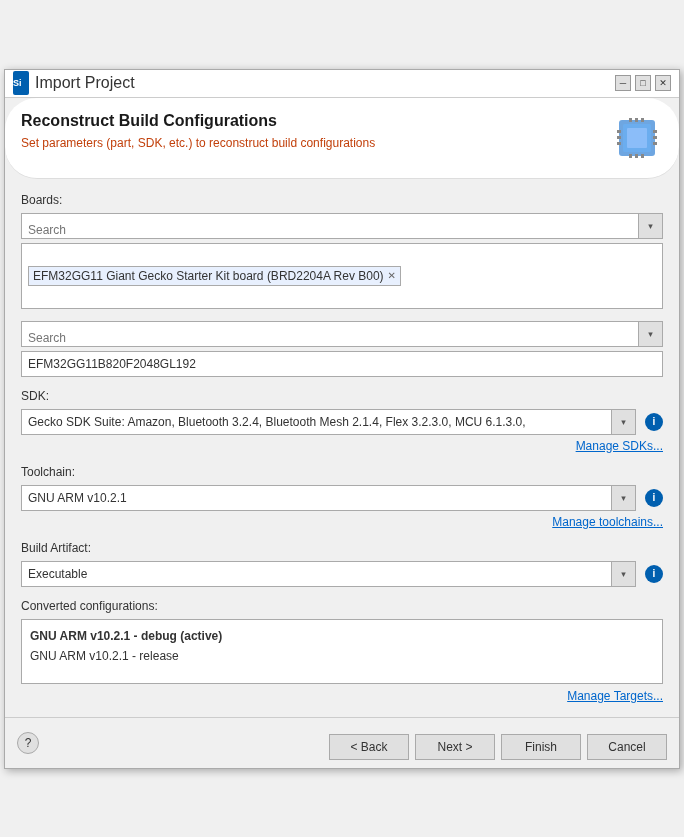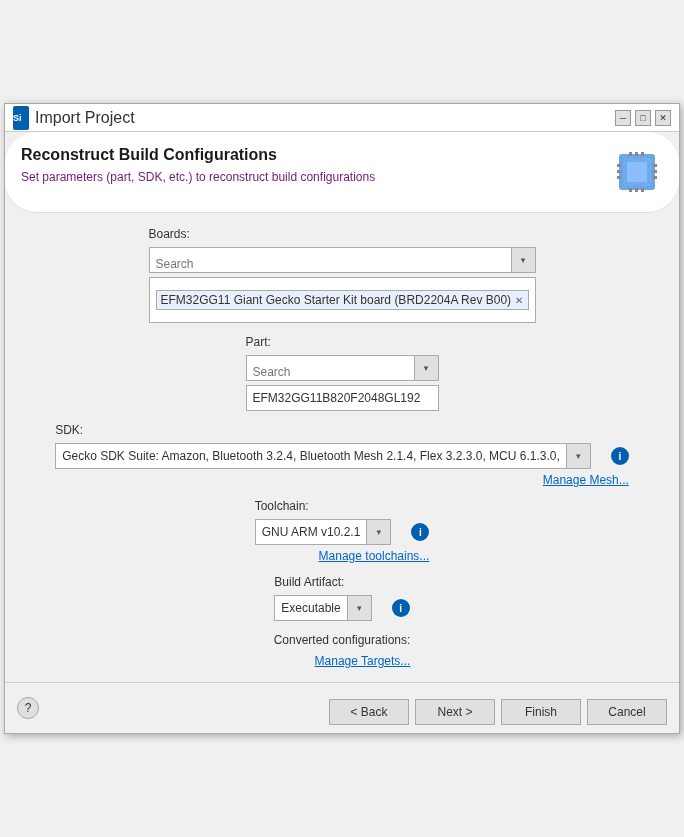--- a/index.html
+++ b/index.html
@@ -76,39 +76,38 @@
       border-radius: 32px;
     }
     .header-text h1 {
       font-size: 16px;
       font-weight: bold;
       color: #1a1a1a;
       margin-bottom: 6px;
     }
     .header-text p {
       font-size: 12px;
-      color: #701a75;
+      color: #c2410c;
     }
     .header-icon {
       width: 52px;
       height: 52px;
       position: relative;
       flex-shrink: 0;
     }
     .header-icon svg {
       width: 52px;
       height: 52px;
     }
     .content {
       padding: 14px 16px;
       display: flex;
       flex-direction: column;
       gap: 12px;
       flex: 1;
-      align-items: center;
     }
     .field-group {
       display: flex;
       flex-direction: column;
       gap: 4px;
     }
     .field-label {
       font-size: 12px;
       color: #333;
       margin-bottom: 2px;
@@ -139,21 +138,21 @@
       align-items: center;
       justify-content: center;
       cursor: pointer;
       font-size: 9px;
       color: #555;
     }
     .tag-container {
       border: 1px solid #aaa;
       background: white;
       min-height: 36px;
-      padding: 12px 6px;
+      padding: 22px 6px;
       display: flex;
       flex-wrap: wrap;
       gap: 4px;
       align-items: flex-start;
     }
     .tag {
       background: #e8f0fe;
       border: 1px solid #aaa;
       padding: 2px 4px;
       font-size: 12px;
@@ -173,21 +172,21 @@
       height: 26px;
       padding: 3px 6px;
       font-size: 12px;
       color: #333;
       display: flex;
       align-items: center;
     }
     .sdk-row {
       display: flex;
       align-items: center;
-      gap: 20px;
+      gap: 9px;
     }
     .sdk-dropdown {
       flex: 1;
       display: flex;
       align-items: center;
       border: 1px solid #aaa;
       background: white;
       height: 26px;
     }
     .sdk-text {
@@ -344,42 +343,41 @@
       </div>
       <div class="tag-container">
         <div class="tag">
           <span>EFM32GG11 Giant Gecko Starter Kit board (BRD2204A Rev B00)</span>
           <span class="tag-close">✕</span>
         </div>
       </div>
     </div>
 
     <div class="field-group">
-      <div class="field-label">Part:</div>
       <div class="search-row">
         <input class="search-input" type="text" placeholder="Search" style="">
         <div class="dropdown-btn">
           <span>▾</span>
         </div>
       </div>
       <div class="text-value">EFM32GG11B820F2048GL192</div>
     </div>
 
     <div class="field-group">
       <div class="field-label">SDK:</div>
       <div class="sdk-row">
         <div class="sdk-dropdown">
           <span class="sdk-text">Gecko SDK Suite: Amazon, Bluetooth 3.2.4, Bluetooth Mesh 2.1.4, Flex 3.2.3.0, MCU 6.1.3.0,</span>
           <div class="dropdown-btn">
             <span>▾</span>
           </div>
         </div>
         <div class="info-btn">i</div>
       </div>
-      <div class="manage-link">Manage Mesh...</div>
+      <div class="manage-link">Manage SDKs...</div>
     </div>
 
     <div class="field-group">
       <div class="field-label">Toolchain:</div>
       <div class="sdk-row">
         <div class="sdk-dropdown">
           <span class="sdk-text">GNU ARM v10.2.1</span>
           <div class="dropdown-btn">
             <span>▾</span>
           </div>
@@ -397,20 +395,24 @@
           <div class="dropdown-btn">
             <span>▾</span>
           </div>
         </div>
         <div class="info-btn">i</div>
       </div>
     </div>
 
     <div class="field-group">
       <div class="field-label">Converted configurations:</div>
+      <div class="configs-box">
+        <div class="config-item bold">GNU ARM v10.2.1 - debug (active)</div>
+        <div class="config-item">GNU ARM v10.2.1 - release</div>
+      </div>
       <div class="manage-targets-row">
         <span class="manage-link">Manage Targets...</span>
       </div>
     </div>
 
   </div>
 
   <div class="footer">
     <div class="footer-left">
       <div class="help-btn">

